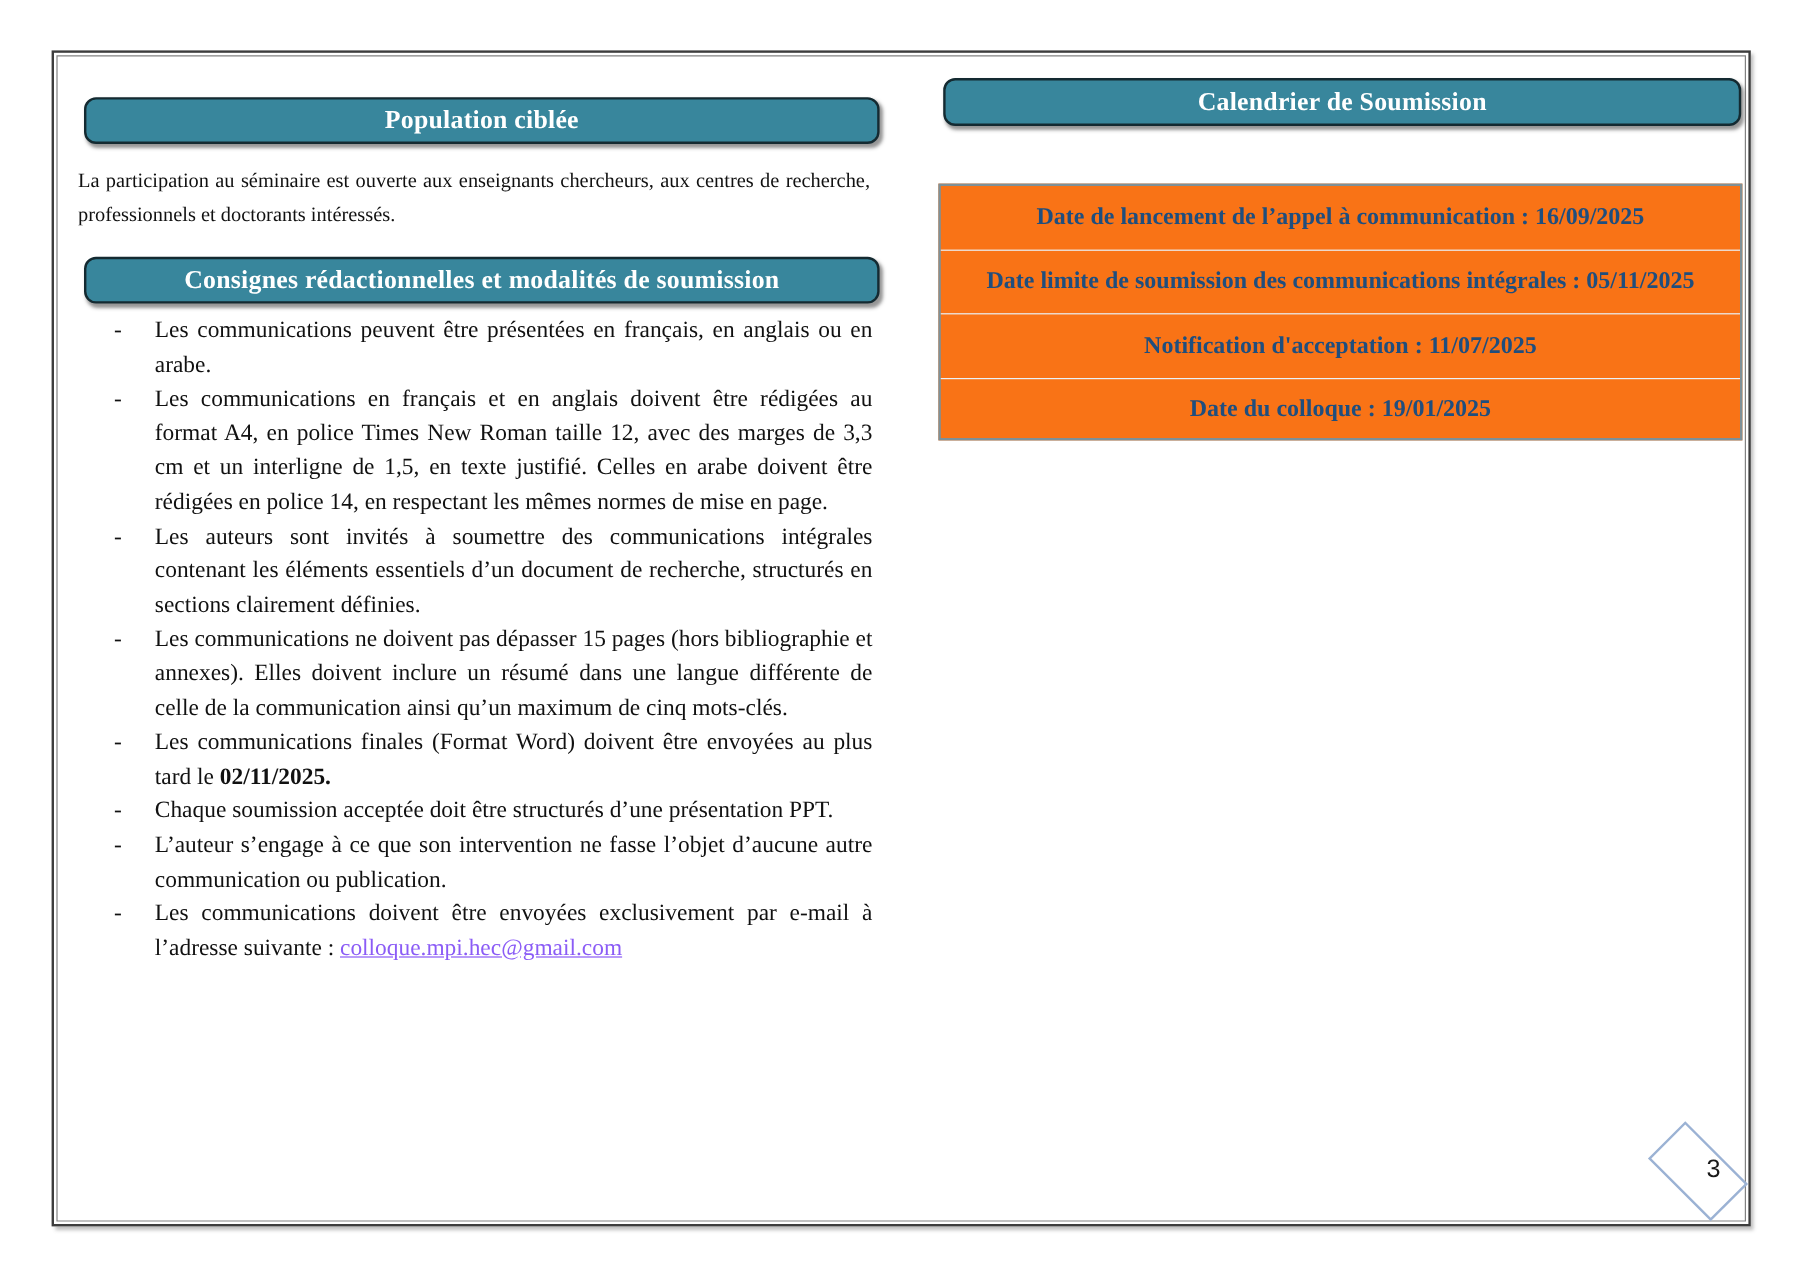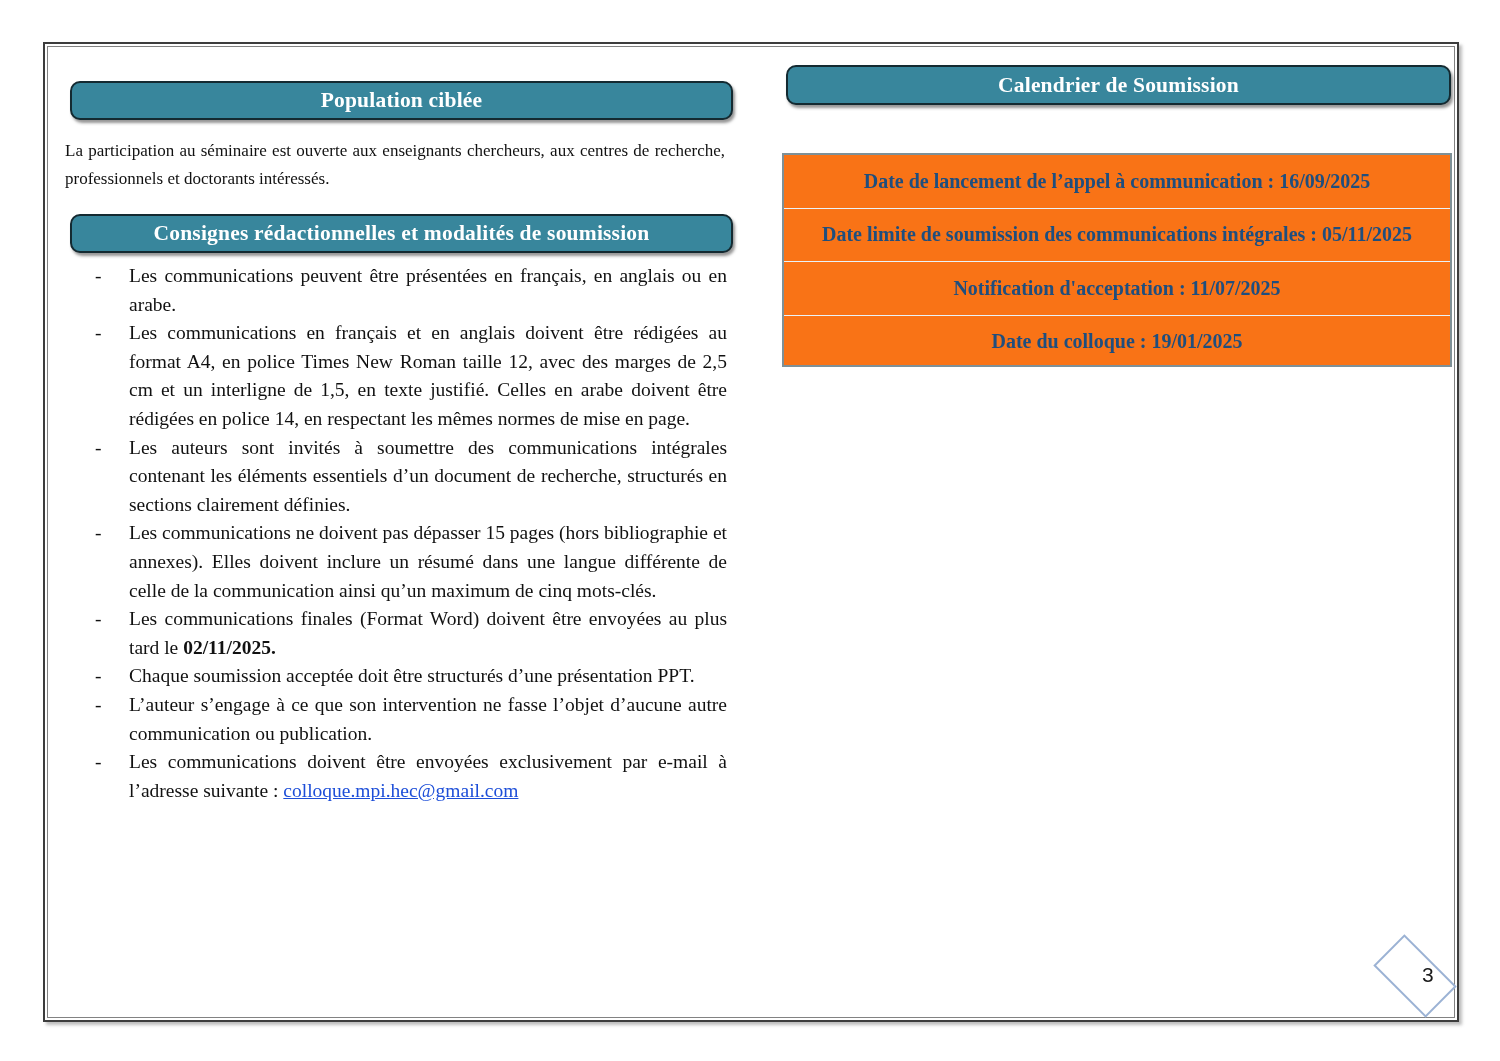--- a/index.html
+++ b/index.html
@@ -43,21 +43,21 @@
     text-align:justify;color:#111111;
   }
 
   .list{
     position:absolute;left:50px;top:218px;width:632px;
   }
   .list-item{display:flex;font-size:19.5px;line-height:28.6px;color:#111111;}
   .dash{width:34px;flex:none;}
   .itxt{flex:1;text-align:justify;}
   .bold{font-weight:bold;}
-  a.email-link{color:#1d4ed8;text-decoration:underline;cursor:pointer;}
+  a.email-link{color:#8b5cf6;text-decoration:underline;cursor:pointer;}
 
   .dates-box{
     position:absolute;left:737px;top:90px;width:670px;height:214px;
     box-sizing:border-box;
     background:#f97316;
     border:2px solid #7e9097;
     margin-top:19px;
   }
   .dates-row{
     height:52.5px;
@@ -98,21 +98,21 @@
     <span>Consignes rédactionnelles et modalités de soumission</span>
   </div>
 
   <div class="list">
       <div class="list-item">
         <span class="dash">-</span>
         <div class="itxt"><span>Les communications peuvent être présentées en français, en anglais ou en arabe.</span></div>
       </div>
       <div class="list-item">
         <span class="dash">-</span>
-        <div class="itxt"><span>Les communications en français et en anglais doivent être rédigées au format A4, en police Times New Roman taille 12, avec des marges de 2,5 cm et un interligne de 1,5, en texte justifié. Celles en arabe doivent être rédigées en police 14, en respectant les mêmes normes de mise en page.</span></div>
+        <div class="itxt"><span>Les communications en français et en anglais doivent être rédigées au format A4, en police Times New Roman taille 12, avec des marges de 3,3 cm et un interligne de 1,5, en texte justifié. Celles en arabe doivent être rédigées en police 14, en respectant les mêmes normes de mise en page.</span></div>
       </div>
       <div class="list-item">
         <span class="dash">-</span>
         <div class="itxt"><span>Les auteurs sont invités à soumettre des communications intégrales contenant les éléments essentiels d’un document de recherche, structurés en sections clairement définies.</span></div>
       </div>
       <div class="list-item">
         <span class="dash">-</span>
         <div class="itxt"><span>Les communications ne doivent pas dépasser 15 pages (hors bibliographie et annexes). Elles doivent inclure un résumé dans une langue différente de celle de la communication ainsi qu’un maximum de cinq mots-clés.</span></div>
       </div>
       <div class="list-item">

